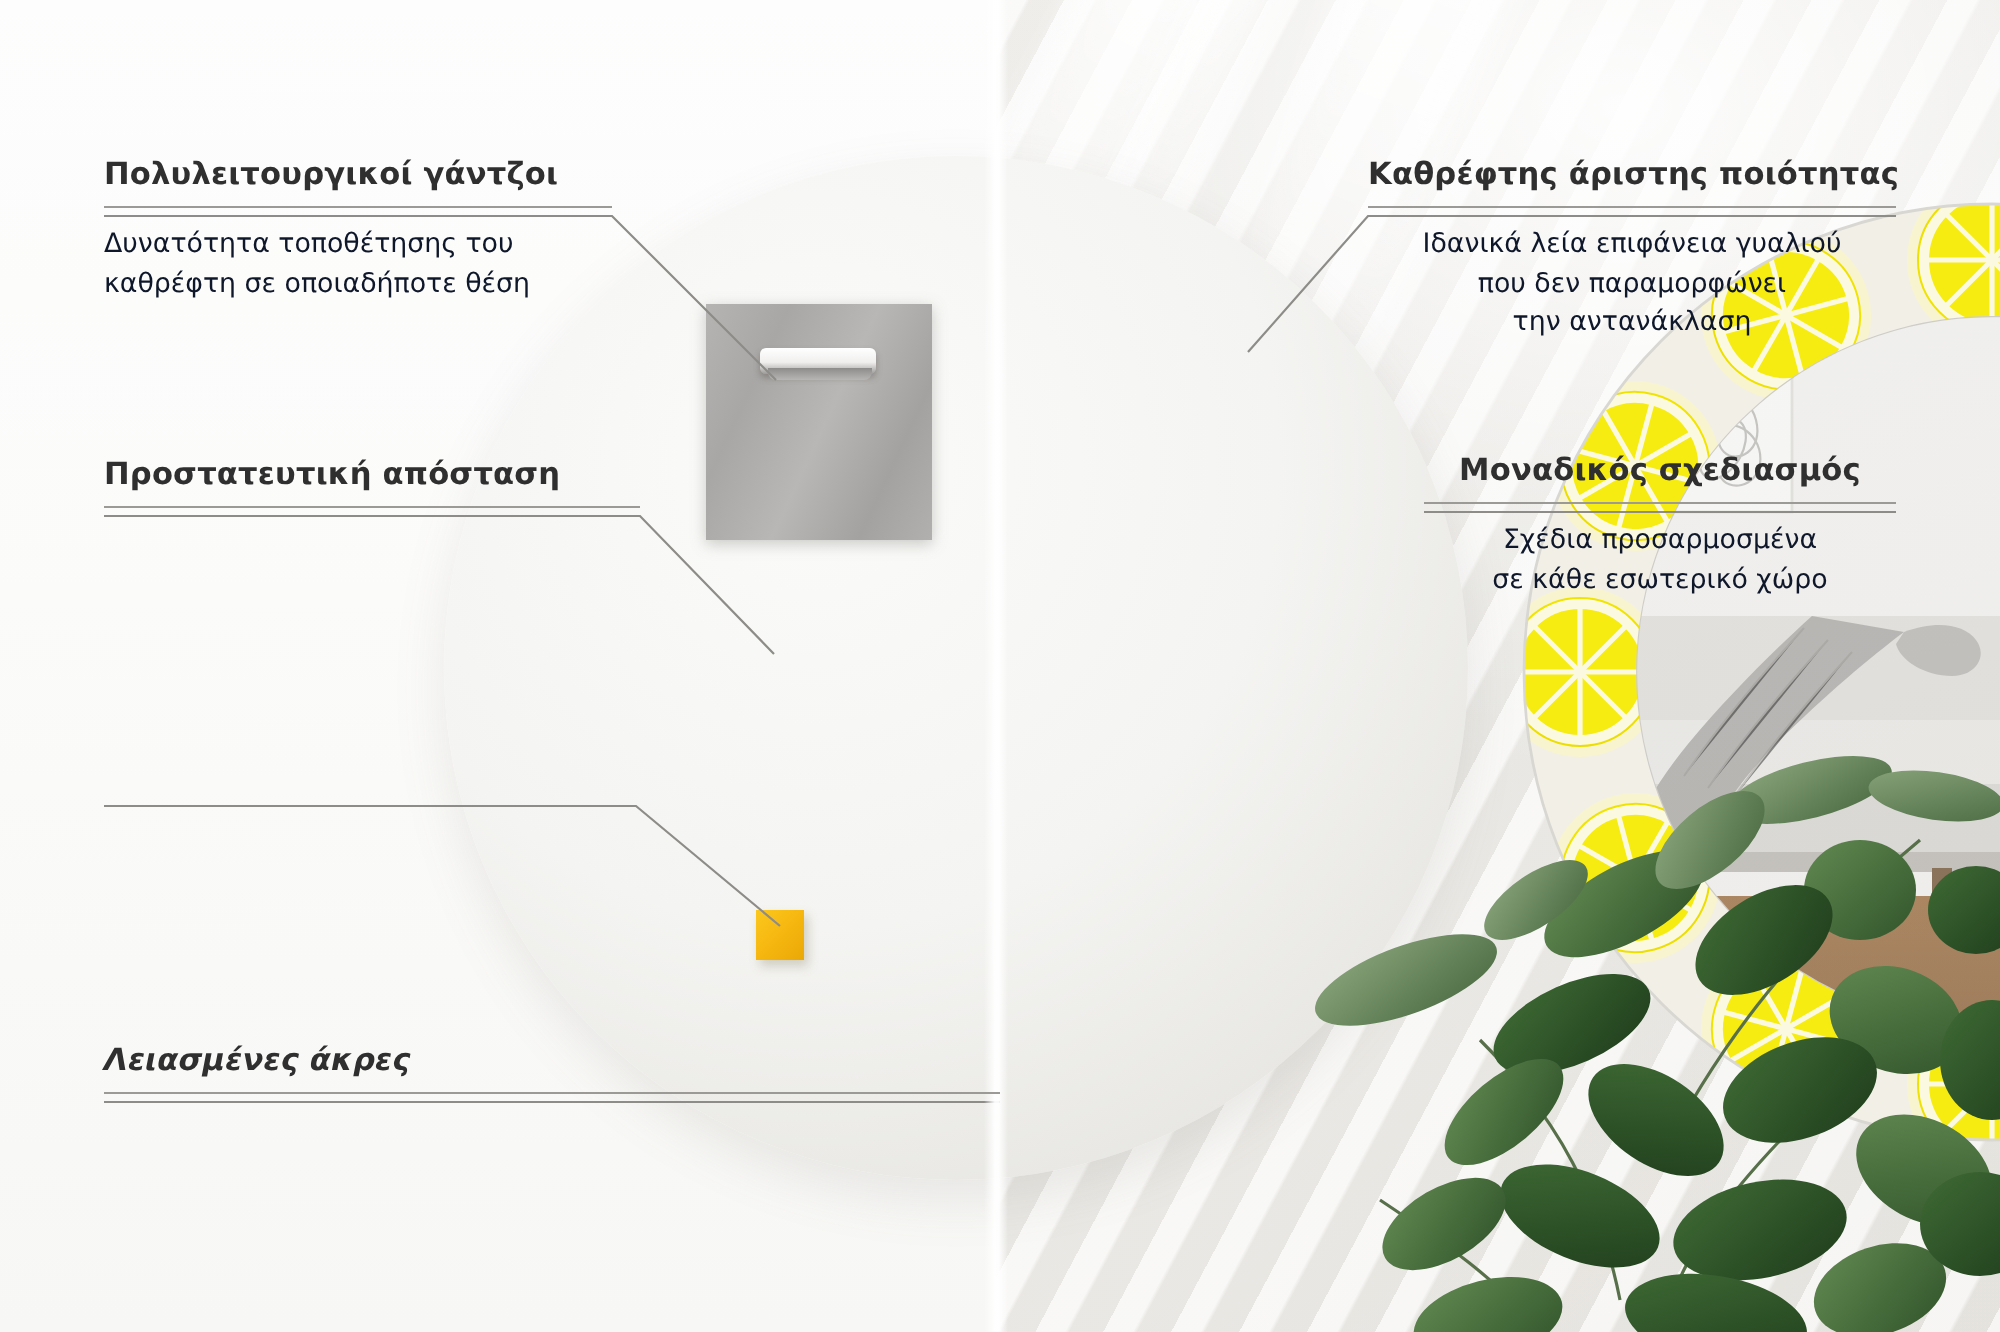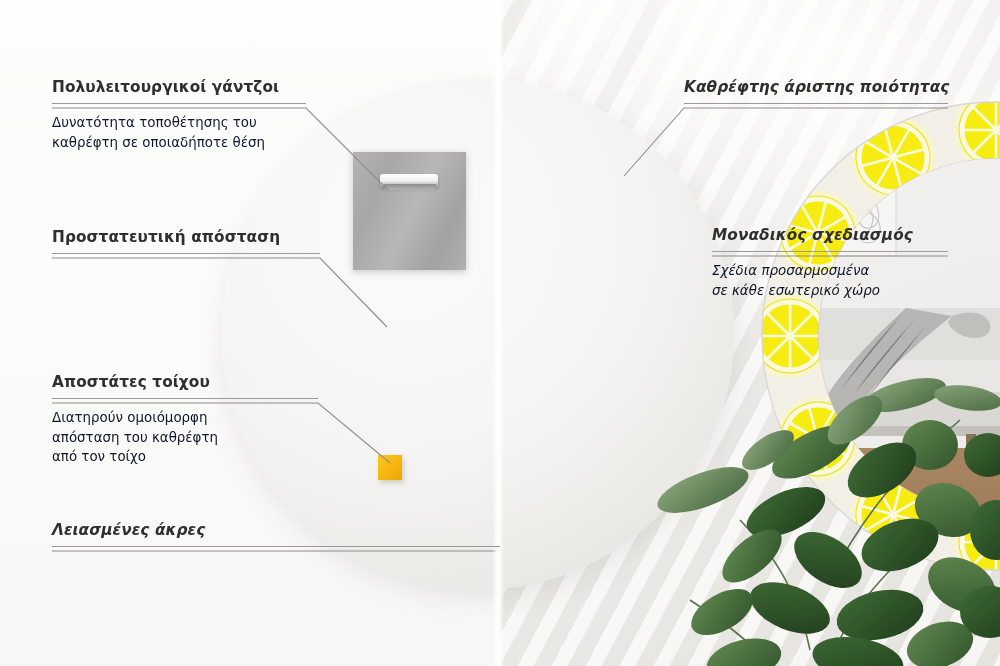--- a/index.html
+++ b/index.html
@@ -48,21 +48,21 @@
   .mirror-wrap{position:absolute;left:498px;top:96px;width:290px;height:478px;}
   .mirror-shadow{position:absolute;left:-2px;top:6px;width:470px;height:470px;border-radius:50%;
     background:rgba(120,118,112,.22);filter:blur(11px);}
 
   
   .callout{position:absolute;}
   .callout h3{margin:0;font-size:15.3px;font-weight:700;color:#2f2f2f;letter-spacing:.1px;white-space:nowrap;}
   .callout .rule{height:1px;background:#9b9a97;margin:7px 0 9px 0;}
   .callout p{margin:0;font-size:13.4px;line-height:19.5px;color:#0f172a;font-weight:400;}
   .cl-left h3,.cl-left p{text-align:left;}
-  .cl-right h3,.cl-right p{text-align:left;font-style:italic;}
+  .cl-right h3,.cl-right p{text-align:center;}
 
   svg.leaders{position:absolute;left:0;top:0;width:1000px;height:666px;pointer-events:none;}
 </style>
 </head>
 <body>
 
 <div id="stage">
 
   <div class="bg-left"></div>
   <div class="bg-right"></div>
@@ -444,36 +444,32 @@
     <div class="rule"></div>
     <p style="white-space:pre-line;">Δυνατότητα τοποθέτησης του
 καθρέφτη σε οποιαδήποτε θέση</p>
   </div>
 
   <div class="callout cl-left" style="left:52px;top:228px;width:268px;">
     <h3>Προστατευτική απόσταση</h3>
     <div class="rule"></div>
   </div>
 
-  <div class="callout cl-left" style="left:52px;top:373px;width:266px;">
-    <h3>Αποστάτες τοίχου</h3>
-    <div class="rule"></div>
-    <p style="white-space:pre-line;">Διατηρούν ομοιόμορφη
-απόσταση του καθρέφτη
-από τον τοίχο</p>
-  </div>
 
   <div class="callout cl-left" style="left:52px;top:521px;width:448px;font-style:italic;">
     <h3>Λειασμένες άκρες</h3>
     <div class="rule"></div>
   </div>
 
   <div class="callout cl-right" style="left:684px;top:78px;width:264px;">
     <h3>Καθρέφτης άριστης ποιότητας</h3>
     <div class="rule"></div>
+    <p style="white-space:pre-line;">Ιδανικά λεία επιφάνεια γυαλιού
+που δεν παραμορφώνει
+την αντανάκλαση</p>
   </div>
 
   <div class="callout cl-right" style="left:712px;top:226px;width:236px;">
     <h3>Μοναδικός σχεδιασμός</h3>
     <div class="rule"></div>
     <p style="white-space:pre-line;">Σχέδια προσαρμοσμένα
 σε κάθε εσωτερικό χώρο</p>
   </div>
 
 </div>

